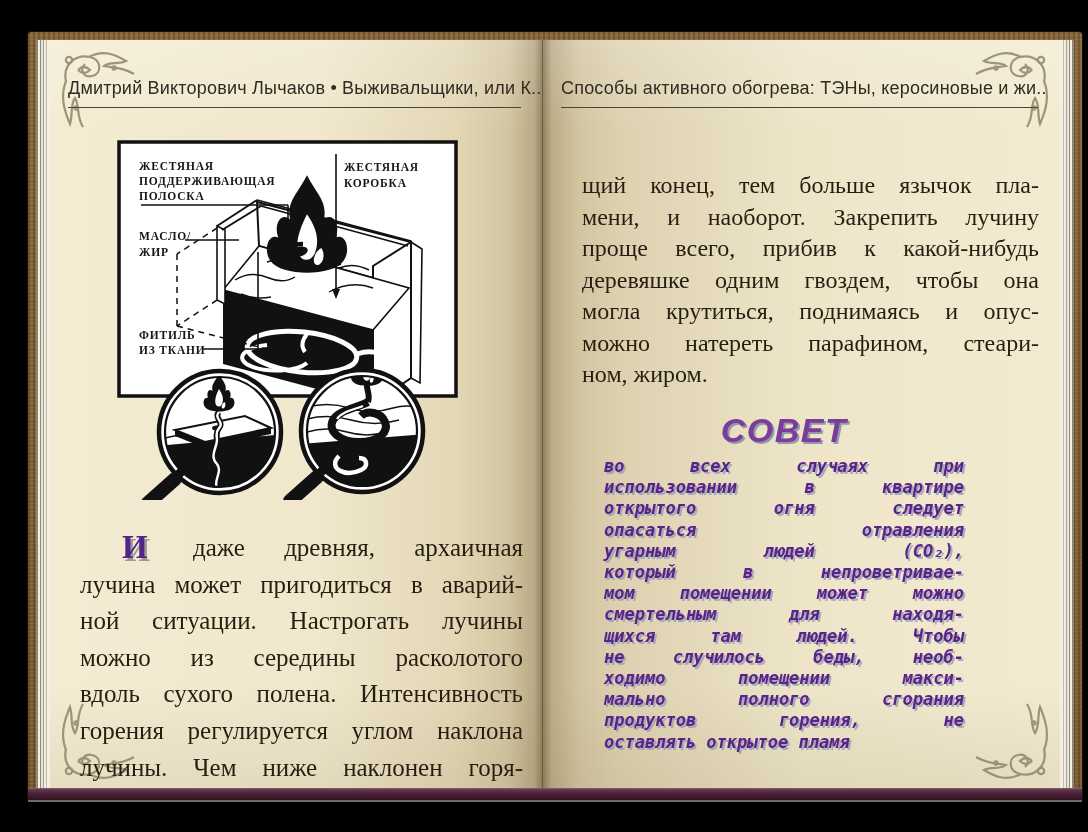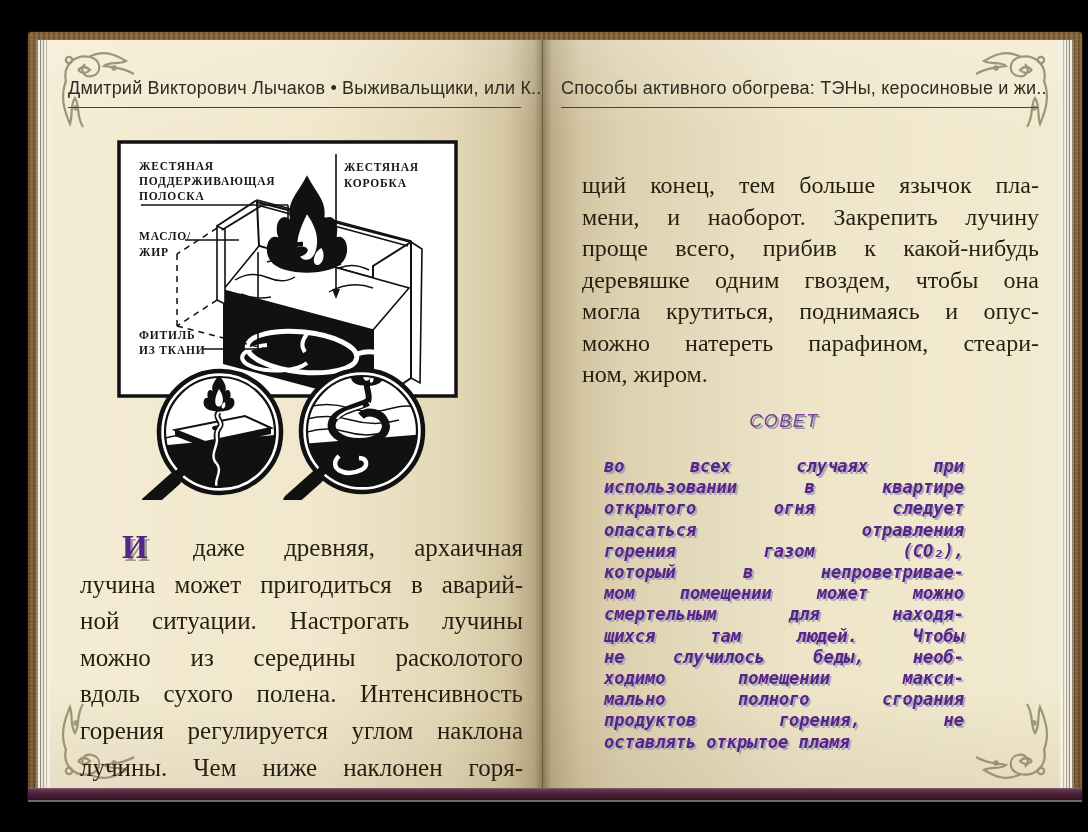--- a/index.html
+++ b/index.html
@@ -50,22 +50,22 @@
   .body-right{top:114px;left:39px;width:457px;font-size:24px;line-height:31.5px;margin-top:16px;}
   .bline{white-space:nowrap;}
   .jfy{text-align:justify;text-align-last:justify;white-space:normal;}
   .noj{text-align-last:left;}
   .ind{text-indent:40px;}
   .first-line{text-indent:42px;}
   .dropcap{font-weight:bold;font-size:33px;color:#53258c;line-height:0;vertical-align:-2px;
            text-shadow:2.5px 2.5px 0 rgba(125,125,125,.75);margin-right:6px;}
   
   .tip-title{position:absolute;top:371px;left:61px;width:360px;text-align:center;
-      font-family:"Liberation Sans","DejaVu Sans",sans-serif;font-weight:normal;font-style:italic;
-      font-size:18px;letter-spacing:1.5px;color:#7a3d99;text-shadow:2px 2px 0 rgba(130,140,165,.85);}
+      font-family:"Liberation Sans","DejaVu Sans",sans-serif;font-weight:bold;font-style:italic;
+      font-size:34px;letter-spacing:1.5px;color:#7a3d99;text-shadow:2px 2px 0 rgba(130,140,165,.85);}
   .tip-body{position:absolute;top:416px;left:61px;width:360px;
       font-family:"DejaVu Sans Mono","Liberation Mono",monospace;font-weight:bold;font-style:italic;
       font-size:17px;line-height:21.2px;color:#5b2387;text-shadow:2px 2px 0 rgba(150,158,185,.8);}
 </style>
 </head>
 <body>
 
 <div class="screen">
   <div class="book">
     <div class="pages">
@@ -265,21 +265,21 @@
             <div class="bline jfy noj">ном, жиром.</div>
           </div>
 
         <div class="tip-title">СОВЕТ</div>
 
         <div class="tip-body">
             <div class="bline jfy">во всех случаях при</div>
             <div class="bline jfy">использовании в квартире</div>
             <div class="bline jfy">открытого огня следует</div>
             <div class="bline jfy">опасаться отравления</div>
-            <div class="bline jfy">горения газом (CO₂),</div>
+            <div class="bline jfy">угарным людей (CO₂),</div>
             <div class="bline jfy">который в непроветривае-</div>
             <div class="bline jfy">мом помещении может можно</div>
             <div class="bline jfy">смертельным для находя-</div>
             <div class="bline jfy">щихся там людей. Чтобы</div>
             <div class="bline jfy">не случилось беды, необ-</div>
             <div class="bline jfy">ходимо помещении макси-</div>
             <div class="bline jfy">мально полного сгорания</div>
             <div class="bline jfy">продуктов горения, не</div>
             <div class="bline jfy noj">оставлять открытое пламя</div>
           </div>

